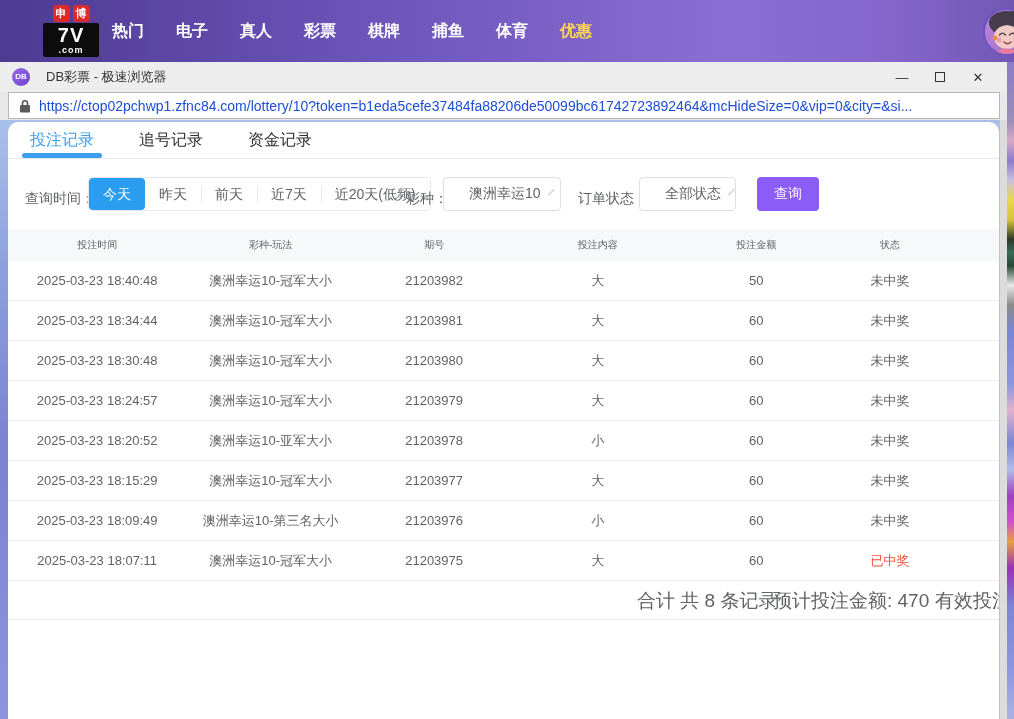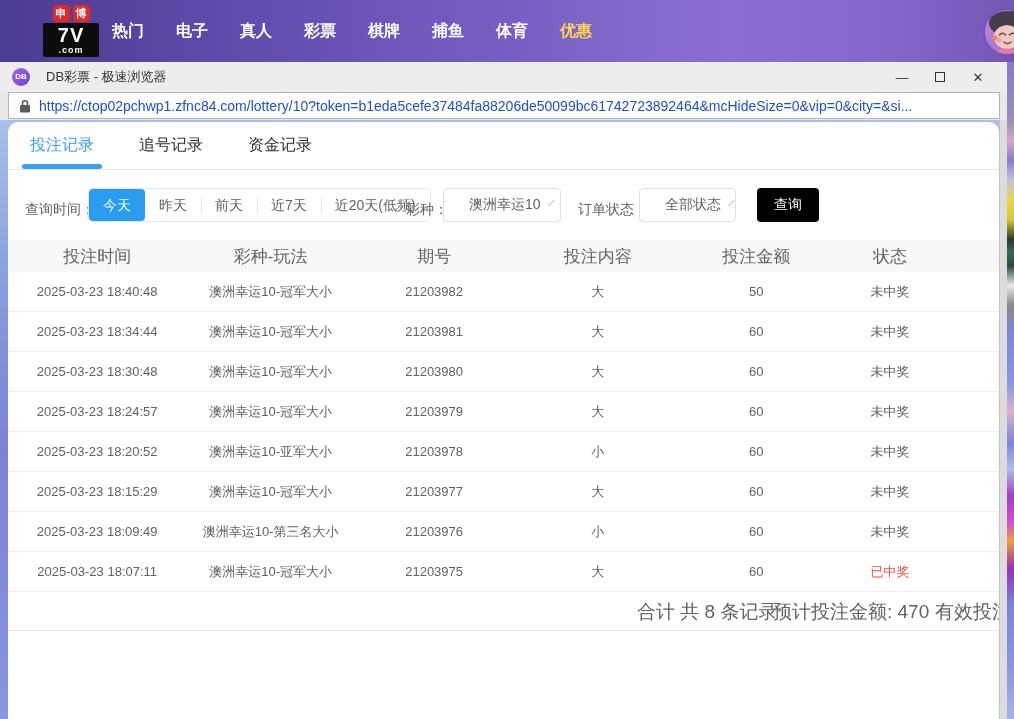--- a/index.html
+++ b/index.html
@@ -48,21 +48,21 @@
       #8a7ac8 0%, #9a8fb8 9%, #d8a8c8 12%, #8a7acc 15%, #c8c0e0 18%,
       #e8d84a 21%, #d8c43a 24%, #2a3828 27%, #3a6a5a 29%, #284a38 31%,
       #e8e8e8 34%, #8a8a8a 37%, #7a86d6 41%, #8a96e0 49%, #e0b0cc 53%,
       #7a86d6 58%, #b0bce8 62%, #a040c0 66%, #d050d0 70%, #e8a040 73%,
       #9a30b8 77%, #7a86d6 83%, #8a96e0 92%, #aab2e4 100%); }
 
   
   .panel { position:absolute; left:8px; top:122px; width:991px; bottom:0; background:#fff;
     border-radius:10px 10px 0 0; overflow:hidden; }
 
-  .tabs { position:relative; height:48px; border-bottom:1px solid #e8e8e8;
+  .tabs { position:relative; height:37px; border-bottom:1px solid #e8e8e8;
     display:flex; align-items:center; padding-left:22px; gap:45px; }
   .tab { font-size:16px; color:#303133; cursor:pointer; }
   .tab.active { color:#3a9ff2; }
   .tab-underline { position:absolute; left:14px; bottom:0; width:80px; height:5px;
     border-radius:4px; background:#3a9ff2; }
 
   .filters { position:relative; height:70px; }
   .f-label { position:absolute; top:78px; font-size:14px; color:#606266; line-height:34px; white-space:nowrap; }
   .filters .f-label { top:22px; }
   .time-group { position:absolute; left:80px; top:18px; height:34px; display:flex; align-items:stretch;
@@ -73,26 +73,26 @@
     width:1px; background:#e4e7ed; }
   .time-opt.active { background:#2b9df0; color:#fff; border-radius:4px;text-align:center; }
   .time-opt.active::before { display:none; }
   .time-opt.active + .time-opt::before { display:none; }
   .dropdown { position:absolute; top:18px; height:34px; border:1px solid #dcdfe6; border-radius:4px;
     background:#fff; display:flex; align-items:center; justify-content:space-between;
     padding:0 10px 0 25px; cursor:pointer; }
   .dd-value { font-size:14px; color:#606266; white-space:nowrap; }
   .chevron { width:8px; height:8px; border-right:1.5px solid #c0c4cc; border-bottom:1.5px solid #c0c4cc;
     transform:rotate(45deg); margin-top:-4px; margin-left:10px; }
-  .search-btn { position:absolute; left:749px; top:18px; width:62px; height:34px; background:#000000;
+  .search-btn { position:absolute; left:749px; top:18px; width:62px; height:34px; background:#8b5cf6;
     color:#fff; font-size:14px; border:none; border-radius:4px; cursor:pointer; }
 
   .grid-row { display:grid; grid-template-columns:18fr 17fr 16fr 17fr 15fr 12fr 5fr; align-items:center; }
   .thead { height:32px; background:#f7f8fa; }
-  .th { font-size:17px; color:#606266; text-align:center; }
+  .th { font-size:10px; color:#606266; text-align:center; }
   .trow { height:40px; border-bottom:1px solid #ebeef5; }
   .td { font-size:13px; color:#606266; text-align:center; white-space:nowrap; }
   .td.won { color:#f4503a; }
 
   .summary { position:relative; height:39px; border-bottom:1px solid #e8e8e8; }
   .sum-item { position:absolute; top:0; line-height:39px; font-size:19px; color:#606266; white-space:nowrap; }
 </style>
 </head>
 <body>
 

